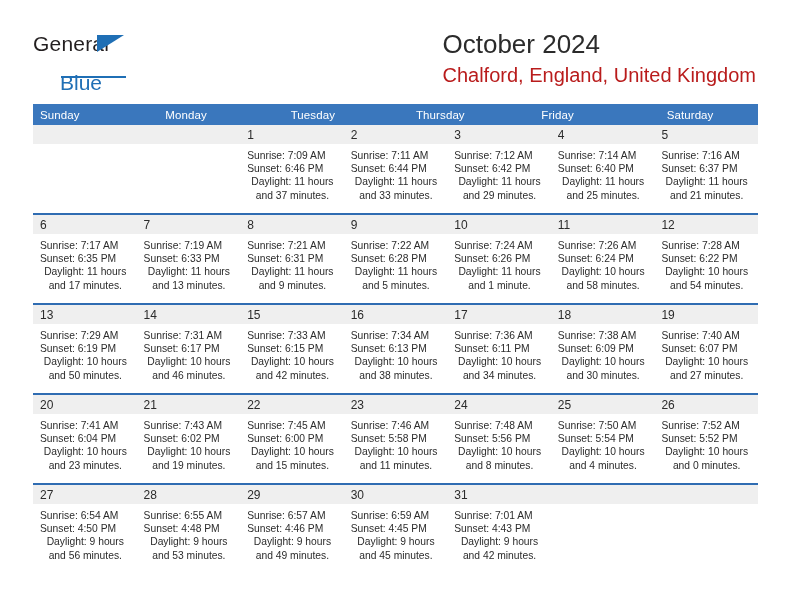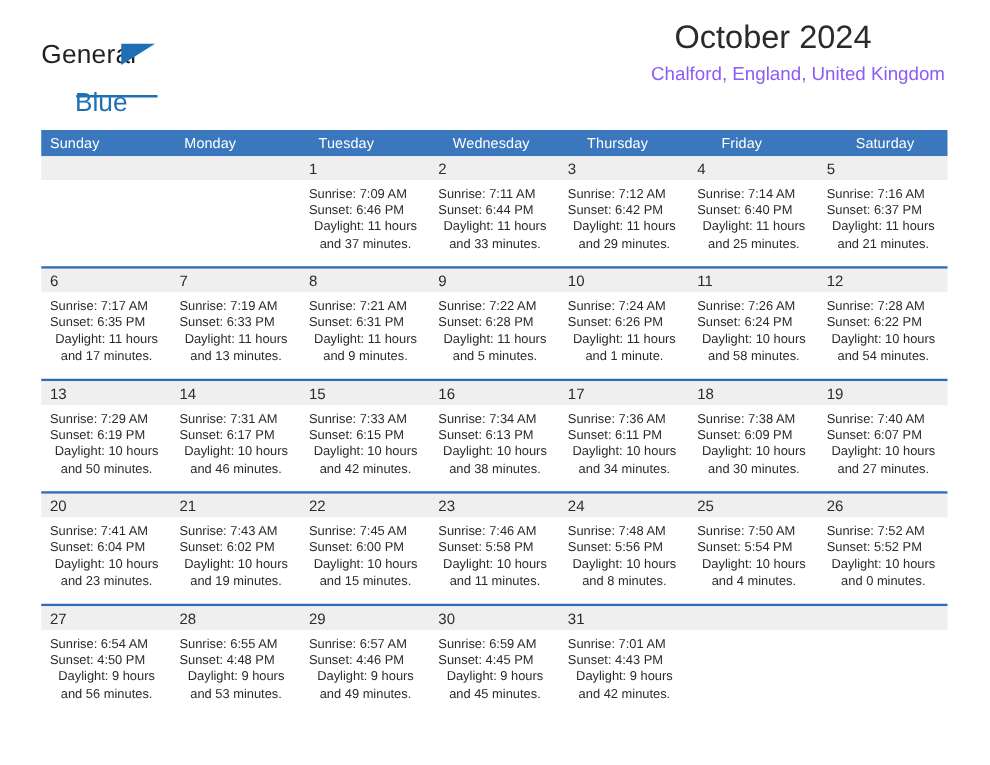--- a/index.html
+++ b/index.html
@@ -70,36 +70,35 @@
     left: 28px;
     top: 44px;
     width: 65px;
     height: 2px;
     background: #1f6fb5;
   }
 
   .title-block {
     position: absolute;
     right: 36px;
-    top: 13px;
-    text-align: center;
+    top: 28px;
+    text-align: left;
   }
   .cal-title {
     font-size: 26px;
     color: #2b2b2b;
     line-height: 32px;
     white-space: nowrap;
   }
   .cal-subtitle {
     margin-top: 6px;
-    font-size: 15px;
-    color: #8b5cf6;
+    font-size: 20px;
+    color: #b91c1c;
     line-height: 18px;
     white-space: nowrap;
-    margin-left: 40px;
   }
 
   
   .calendar {
     position: absolute;
     left: 33px;
     top: 104px;
     width: 725px;
   }
 
@@ -193,21 +192,20 @@
     </div>
 
   </div>
 
   <div class="calendar">
 
     <div class="dow-row">
       <div class="dow-cell">Sunday</div>
       <div class="dow-cell">Monday</div>
       <div class="dow-cell">Tuesday</div>
-      <div class="dow-cell">Wednesday</div>
       <div class="dow-cell">Thursday</div>
       <div class="dow-cell">Friday</div>
       <div class="dow-cell">Saturday</div>
     </div>
 
     <div id="weeks-container">
         <div class="week">
           <div class="daynum-row">
             <div class="daynum-cell empty-cell"></div>
             <div class="daynum-cell empty-cell"></div>

